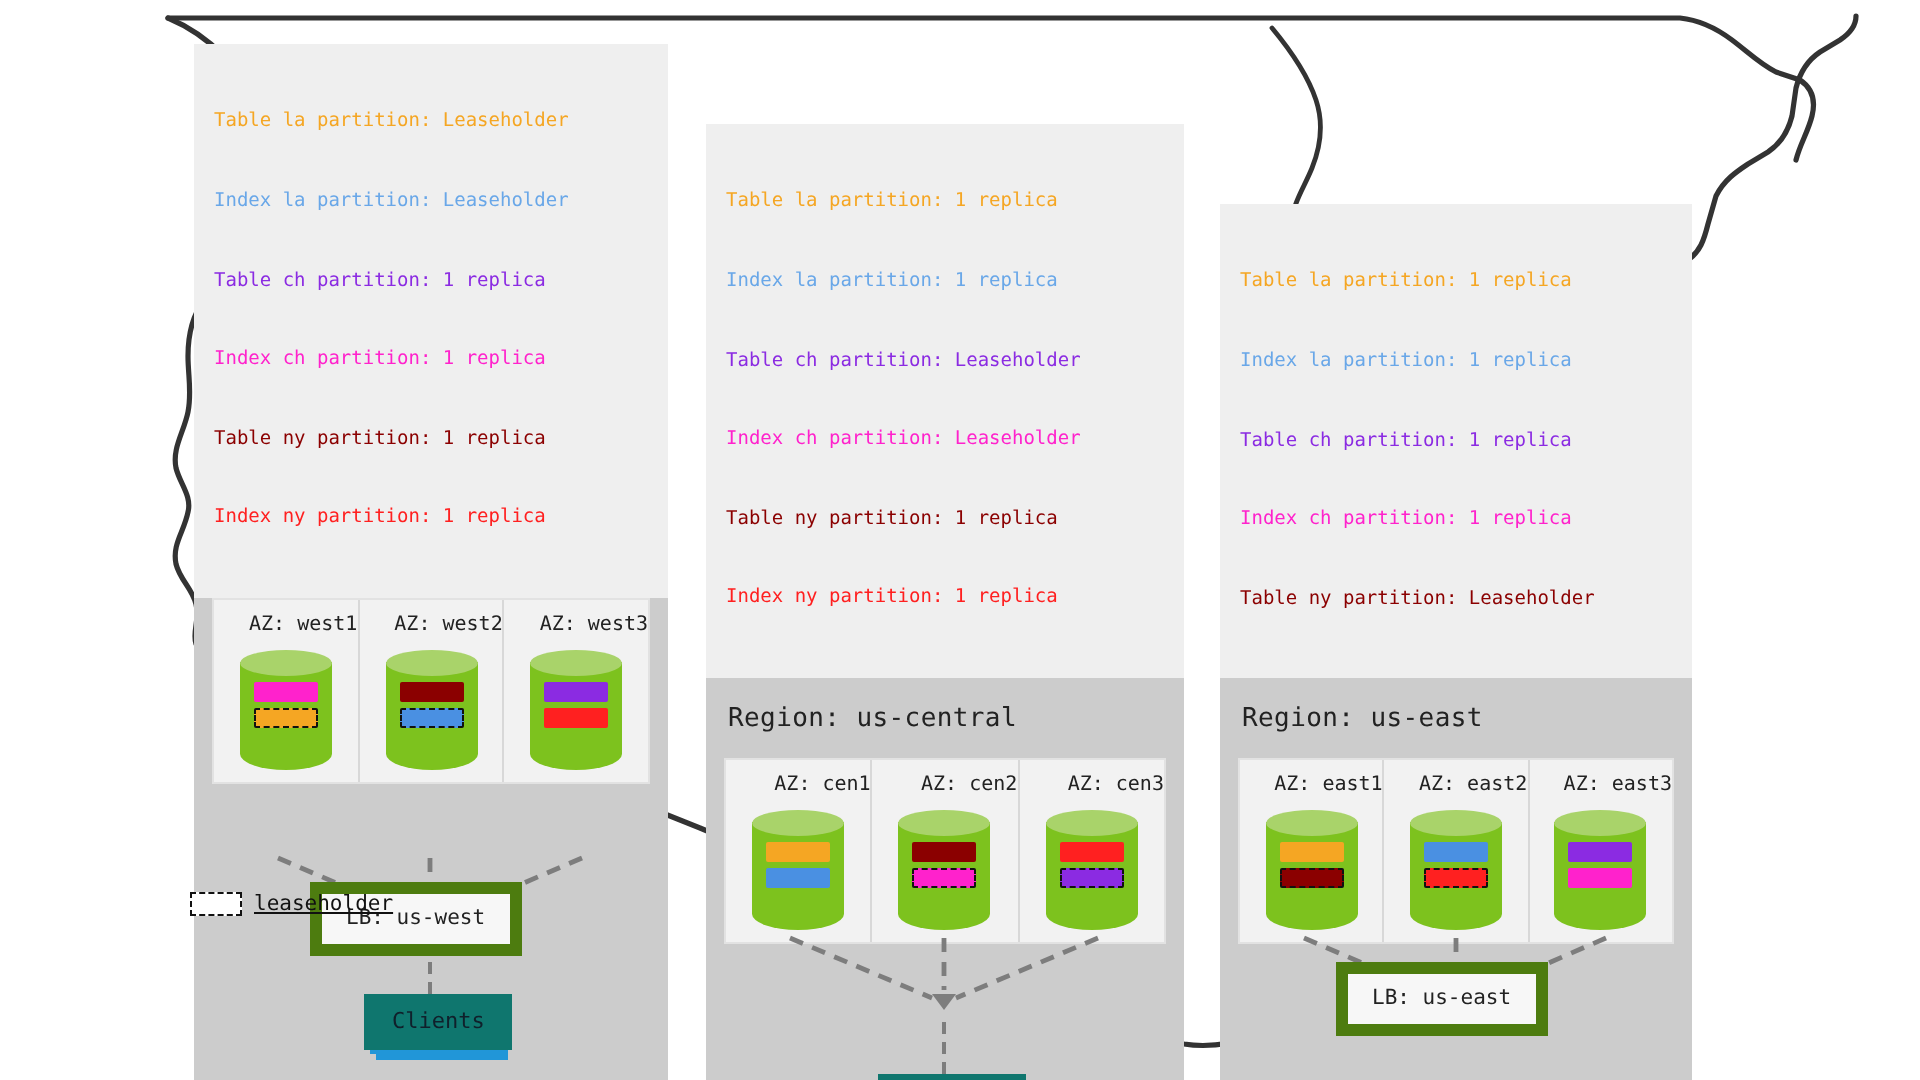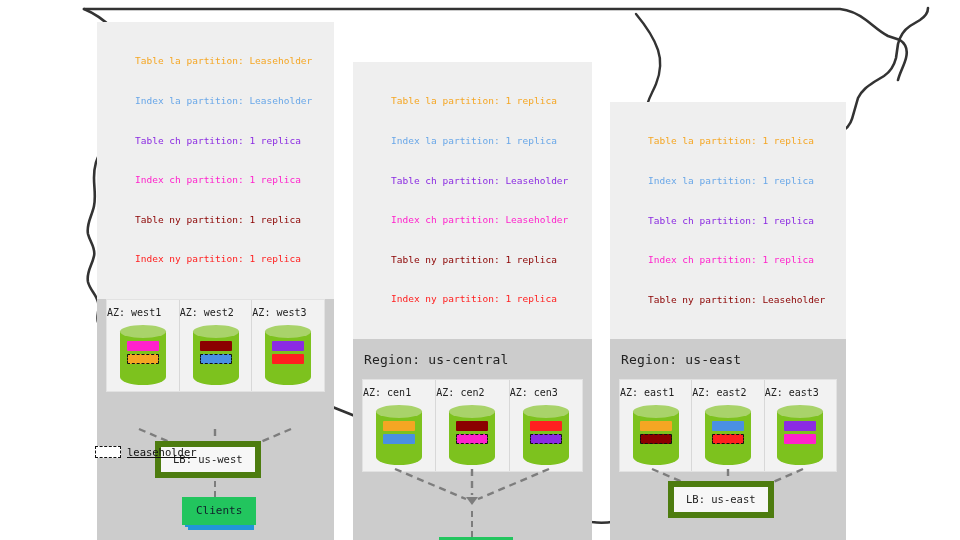--- a/index.html
+++ b/index.html
@@ -12,42 +12,42 @@
   
   .cluster{position:absolute;z-index:2;}
   .legend-box{
     background:#efefef;
     padding:6px 10px 7px 10px;
     font-size:9.5px;
     line-height:13.2px;
     letter-spacing:0px;
     white-space:pre;
   }
-  .legend-line{white-space:pre;margin-left:28px;}
+  .legend-line{white-space:pre;}
   .region-box{
     background:#cccccc;
     padding:0;
     position:relative;
   }
   .region-title{
     font-size:13px;
     color:#222222;
     padding:13px 0 12px 11px;
     letter-spacing:0.2px;
   }
   .az-row{
     display:flex;
     background:#f2f2f2;
     margin:0 9px 0 9px;
     border:1px solid #e2e2e2;
     box-sizing:border-box;
   }
   .az-cell{
     flex:1;
-    text-align:left;
+    text-align:right;
     padding:7px 0 6px 0;
     border-right:1px solid #d8d8d8;
     position:relative;
   }
   .az-cell:last-child{border-right:none;}
   .az-label{font-size:10px;color:#222;margin-bottom:7px;}
 
   
   .cyl{position:relative;width:46px;height:60px;margin:0 auto;}
   .cyl-body{
@@ -73,21 +73,21 @@
     padding:6px 12px 7px 12px;
     white-space:nowrap;
     z-index:4;
   }
   .vline{position:absolute;width:0;border-left:2px dashed #7d7d7d;z-index:3;}
   .clients{
     position:absolute;z-index:4;
   }
   .clients-stack{position:absolute;background:#2196d8;}
   .clients-main{
-    position:relative;background:#22c55e;
+    position:relative;background:#0f766e;
     font-size:11px;color:#10202b;
     padding:7px 14px 8px 14px;white-space:nowrap;
   }
 
   
   .leaseholder-legend{
     position:absolute;left:95px;top:446px;z-index:3;
     display:flex;align-items:center;gap:6px;
   }
   .lh-swatch{width:26px;height:12px;border:1.6px dashed #111;box-sizing:border-box;background:#fff;}

